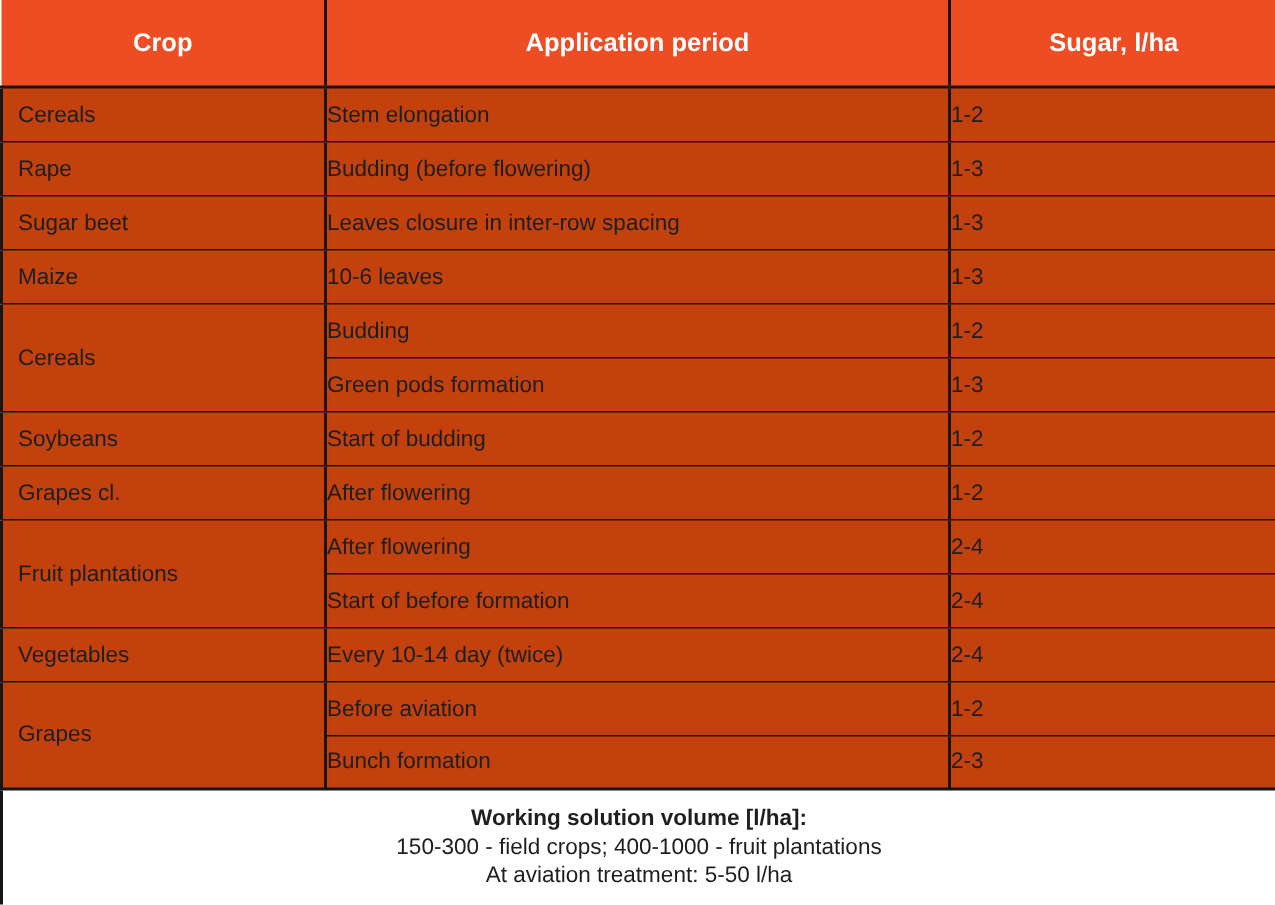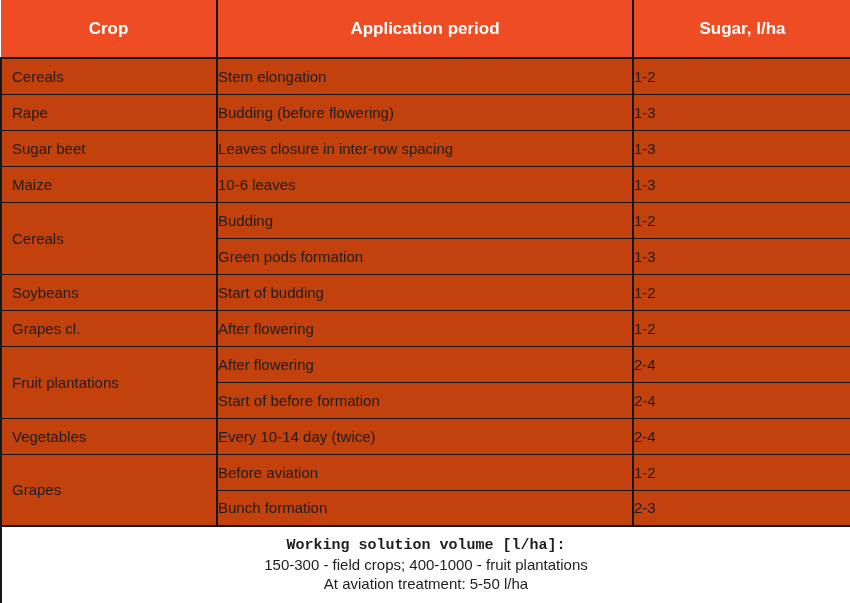--- a/index.html
+++ b/index.html
@@ -71,21 +71,21 @@
   }
 
   tfoot td {
     border: 2px solid var(--border);
     padding: 9px 0 11px 0;
     text-align: center;
     font-size: 15px;
     line-height: 19px;
     background: #FFFFFF;
   }
-  .footer-title { font-weight: bold; font-family: Liberation Mono, monospace; }
+  .footer-title { font-weight: bold; }
 </style>
 </head>
 <body>
 
 <div class="sheet">
   <table>
     <colgroup>
       <col class="c1">
         <col class="c2">
         <col class="c3">

